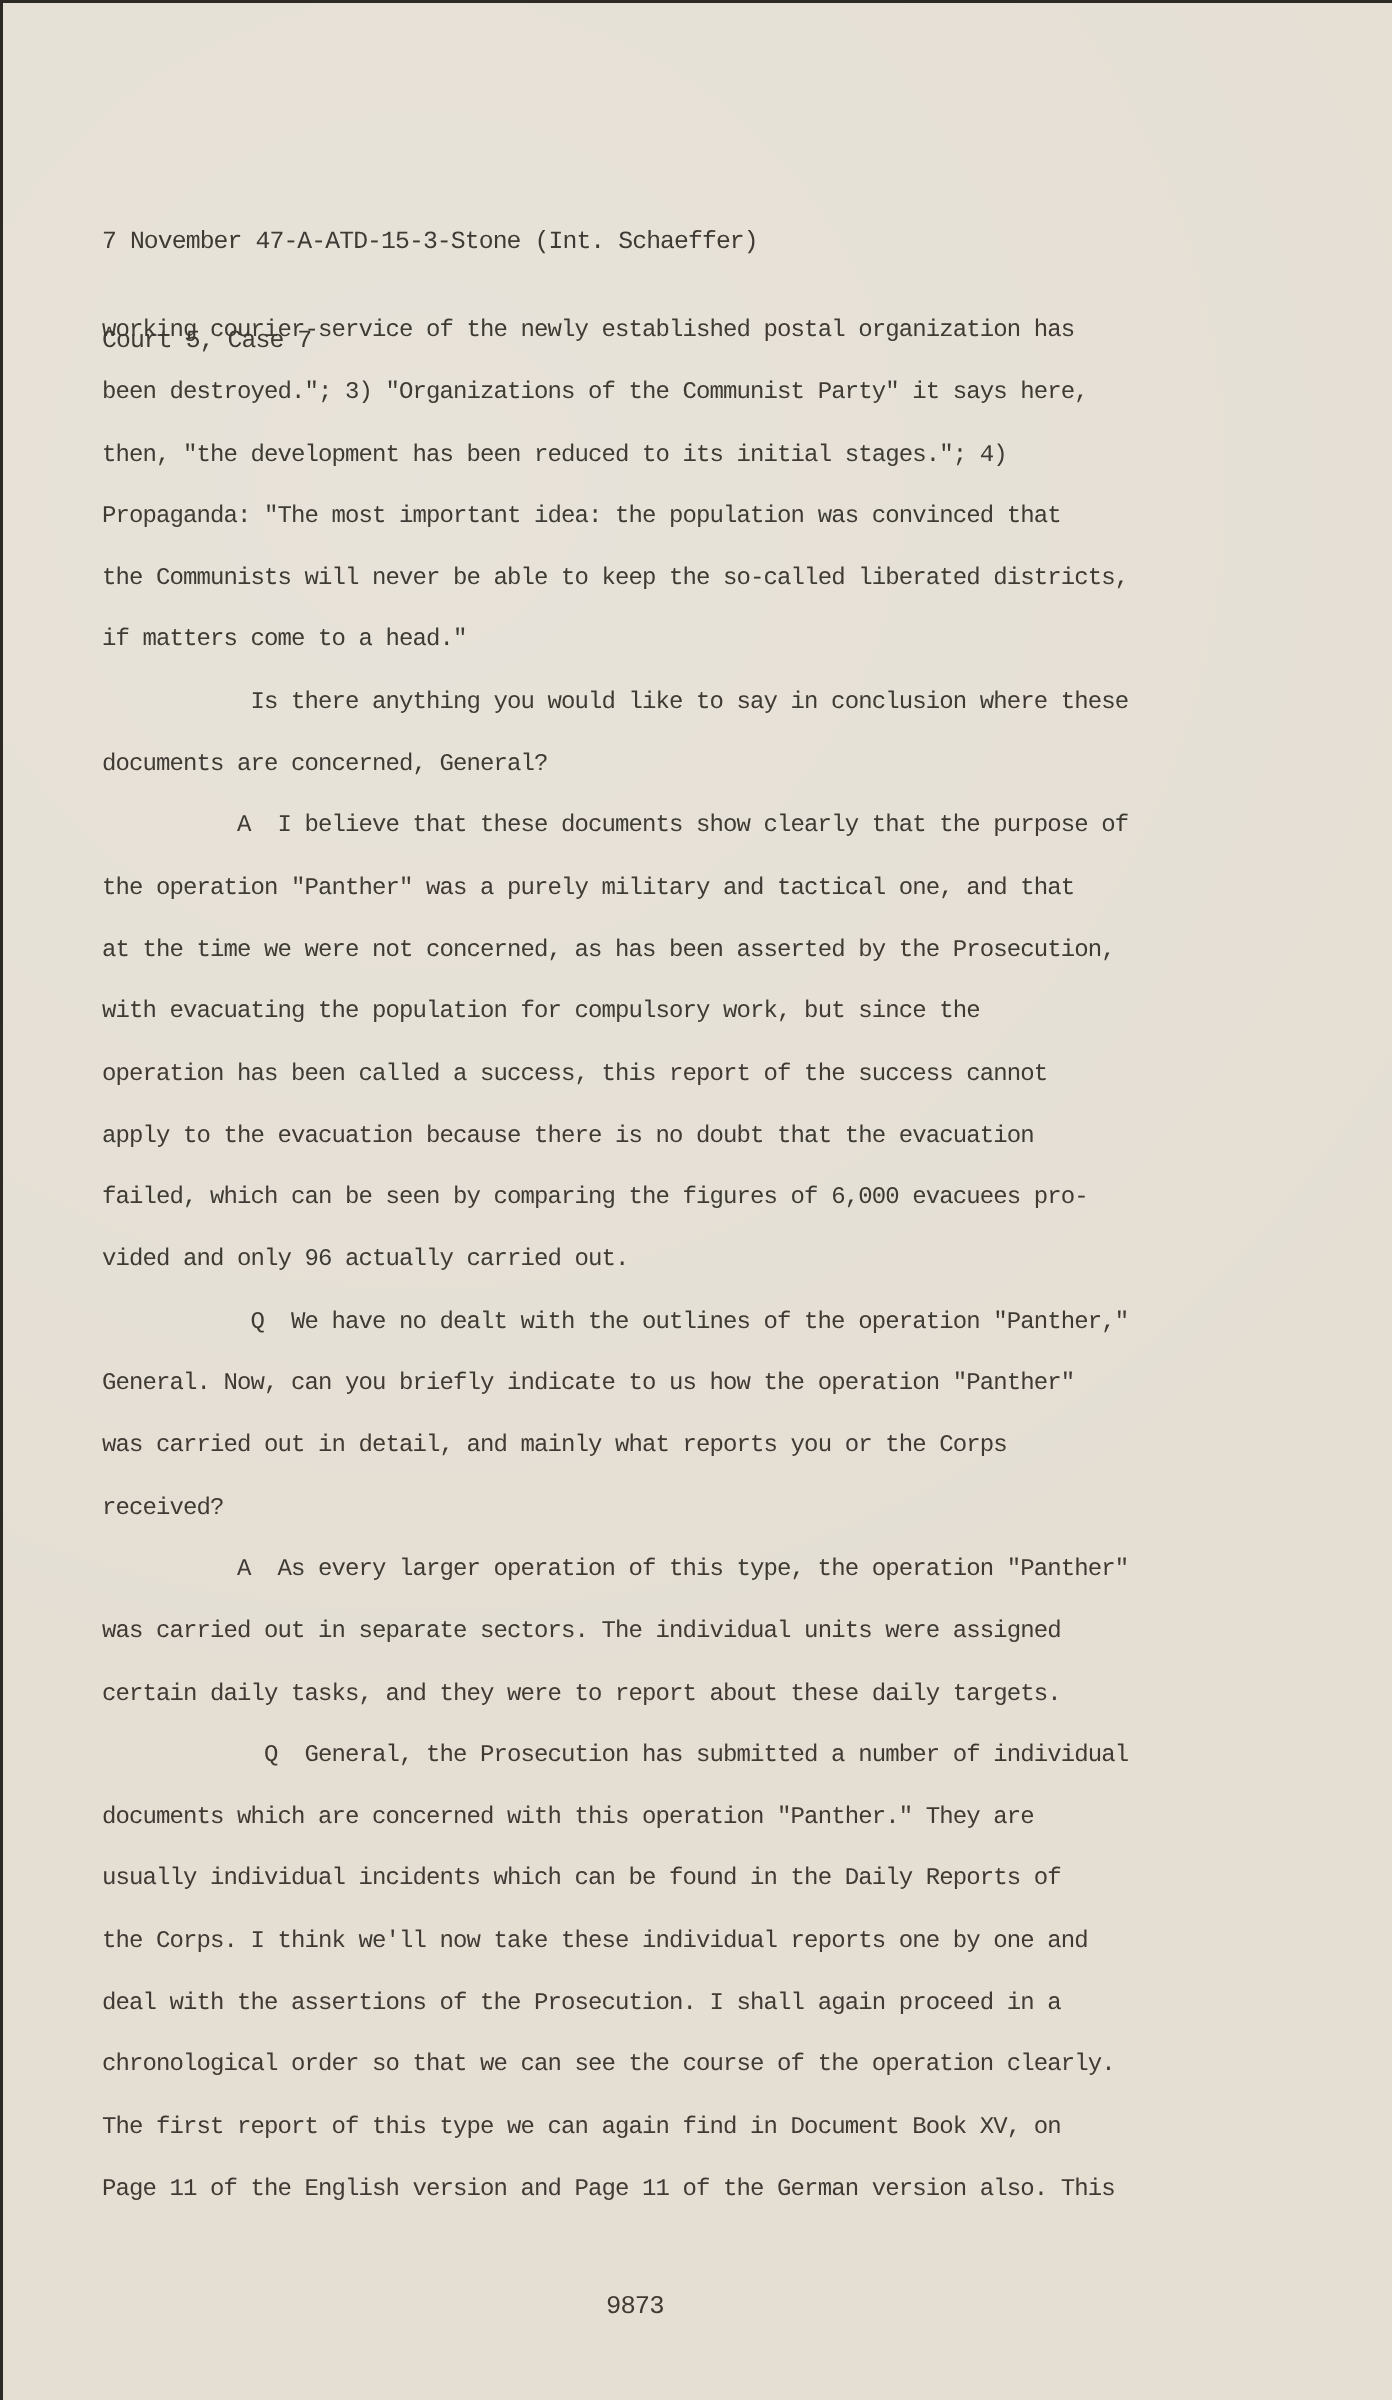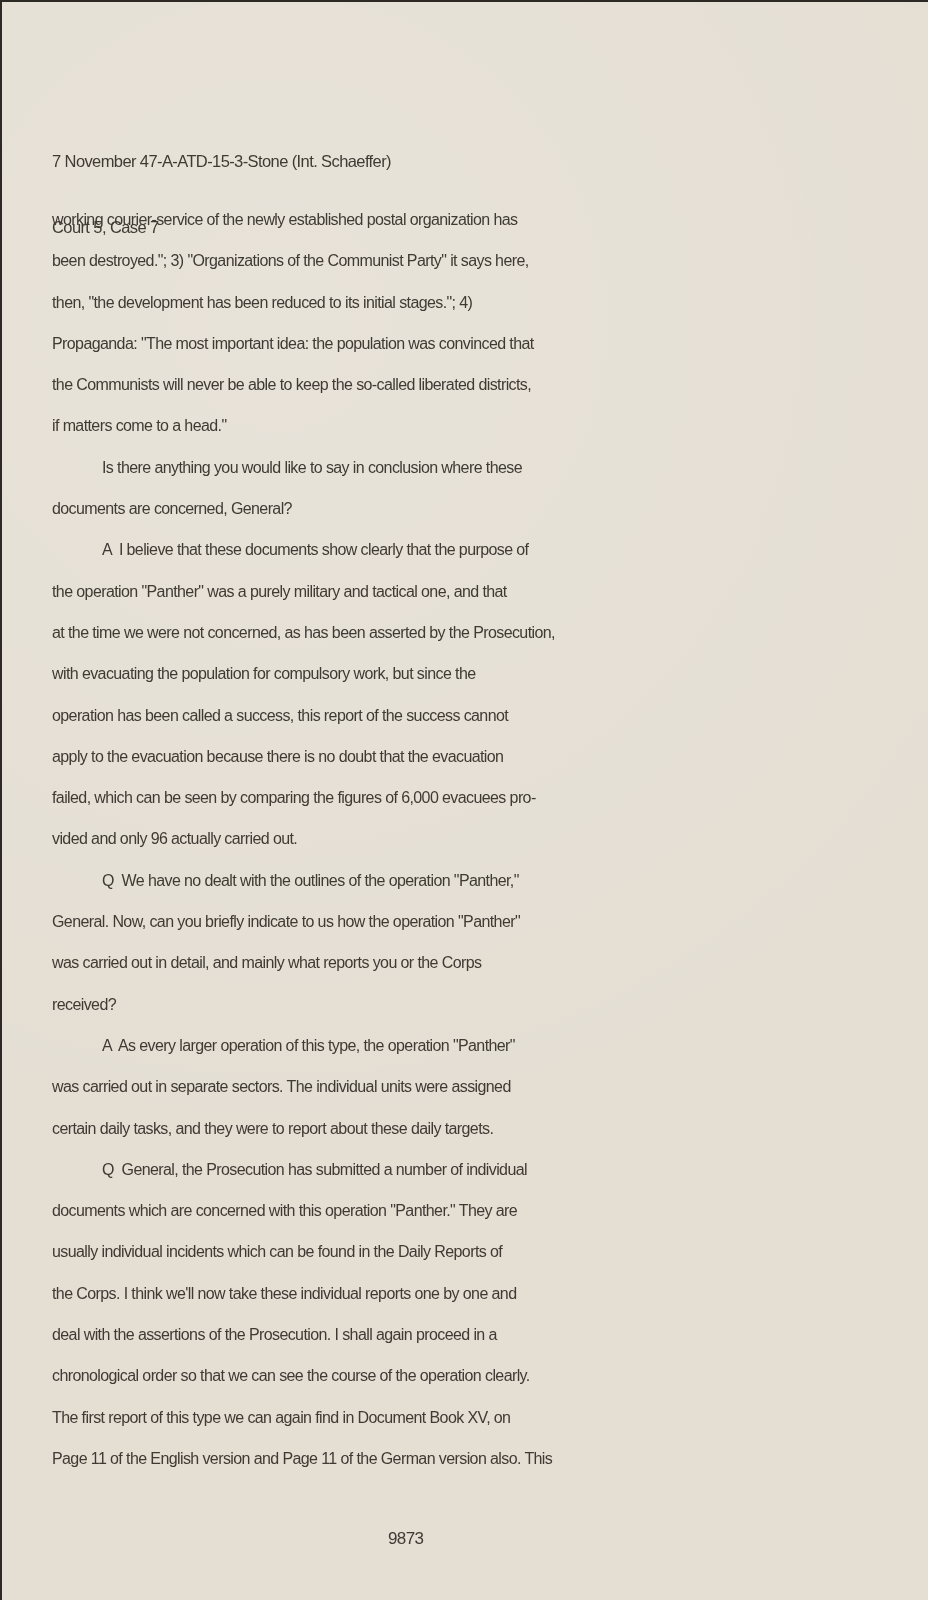--- a/index.html
+++ b/index.html
@@ -8,31 +8,32 @@
     background: #2d2a25;
     position: relative; overflow: hidden;
   }
   .page {
     position: absolute; left: 2px; top: 2px;
     width: 926px; height: 1598px;
     background: #e4ded3;
     background-image: radial-gradient(circle at 30% 20%, rgba(255,255,255,0.15), rgba(0,0,0,0) 60%);
   }
   .tw {
-    font-family: Liberation Sans, sans-serif;
+    font-family: Liberation Mono, monospace;
     color: #3f3a34;
     font-size: 16px;
     letter-spacing: -0.6px;
     position: absolute;
     white-space: pre;
+    margin-left: 16px;
   }
   .header { left: 50px; top: 104px; line-height: 22px; font-size: 16.5px; }
   .body-text { left: 50px; top: 207px; }
   .line { height: 41.3px; line-height: 22px; display: block; white-space: pre; }
-  .indent { padding-left: 50px; }
+  .indent { padding-left: 50px; text-align: right; }
   .pagenum { left: 386px; top: 1527px; font-size: 17px; }
 </style>
 </head>
 <body>
 
 <div class="page">
   <div class="tw header">
     <div>7 November 47-A-ATD-15-3-Stone (Int. Schaeffer)</div>
     <div>Court 5, Case 7</div>
   </div>

